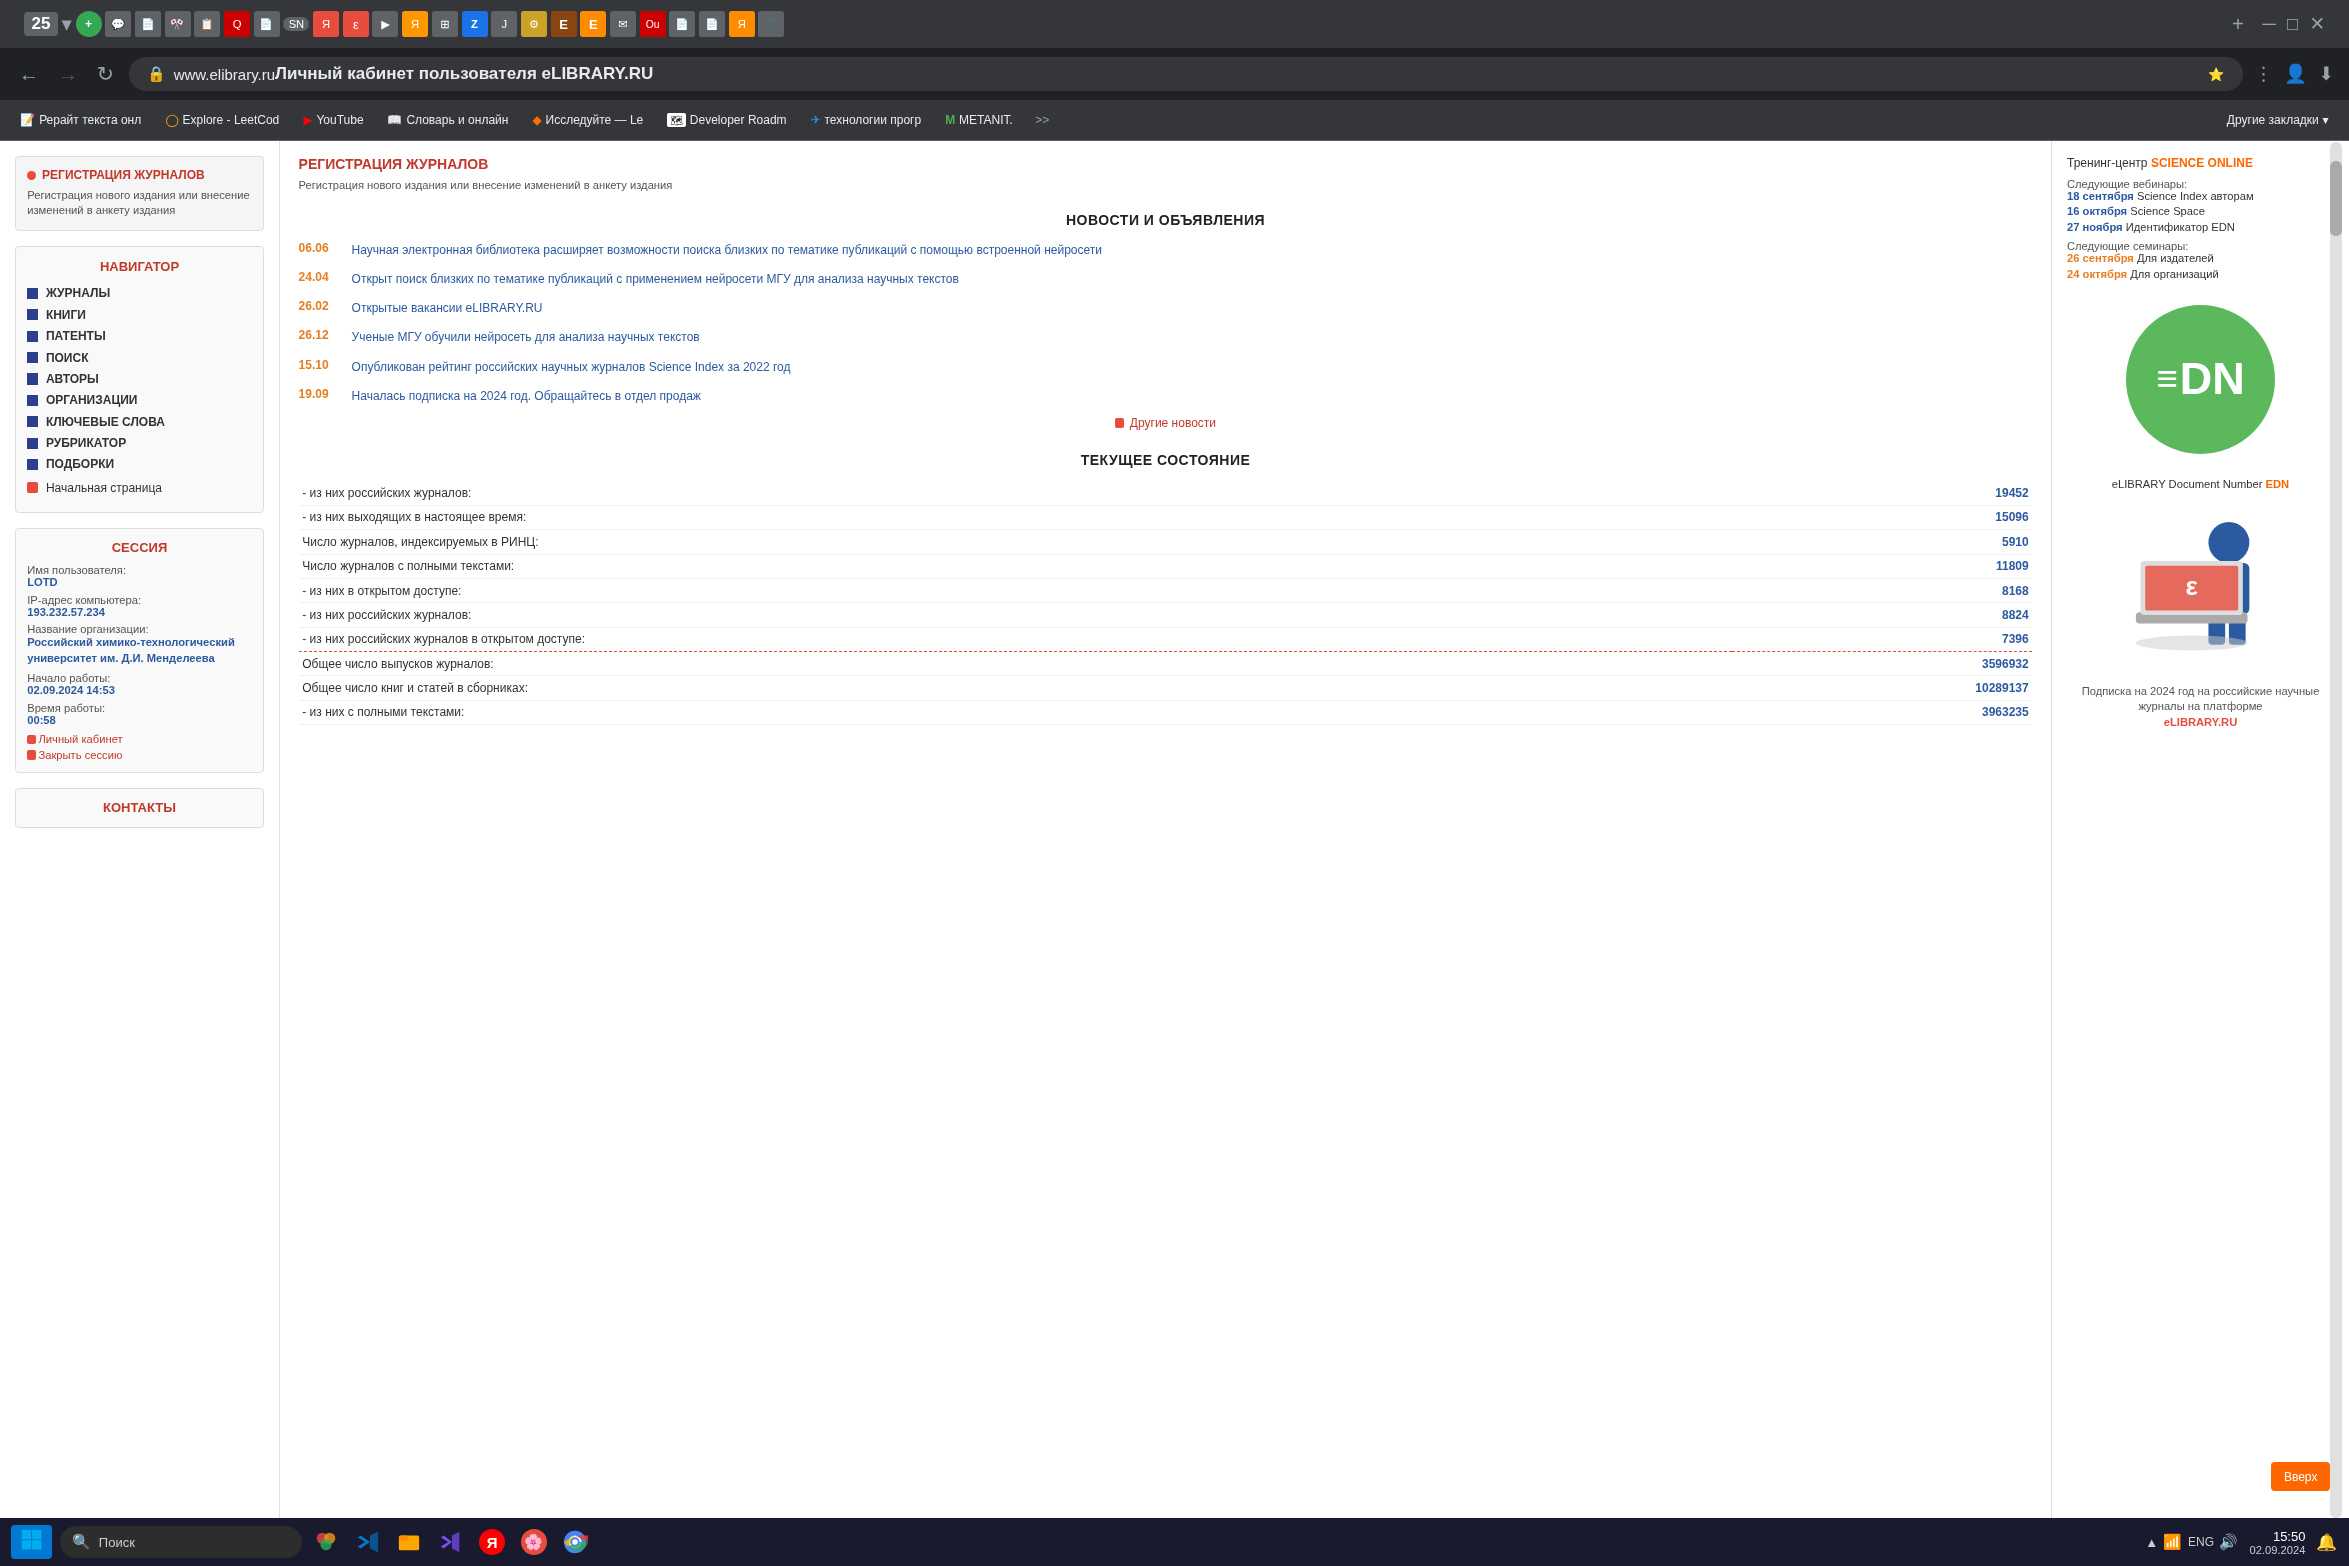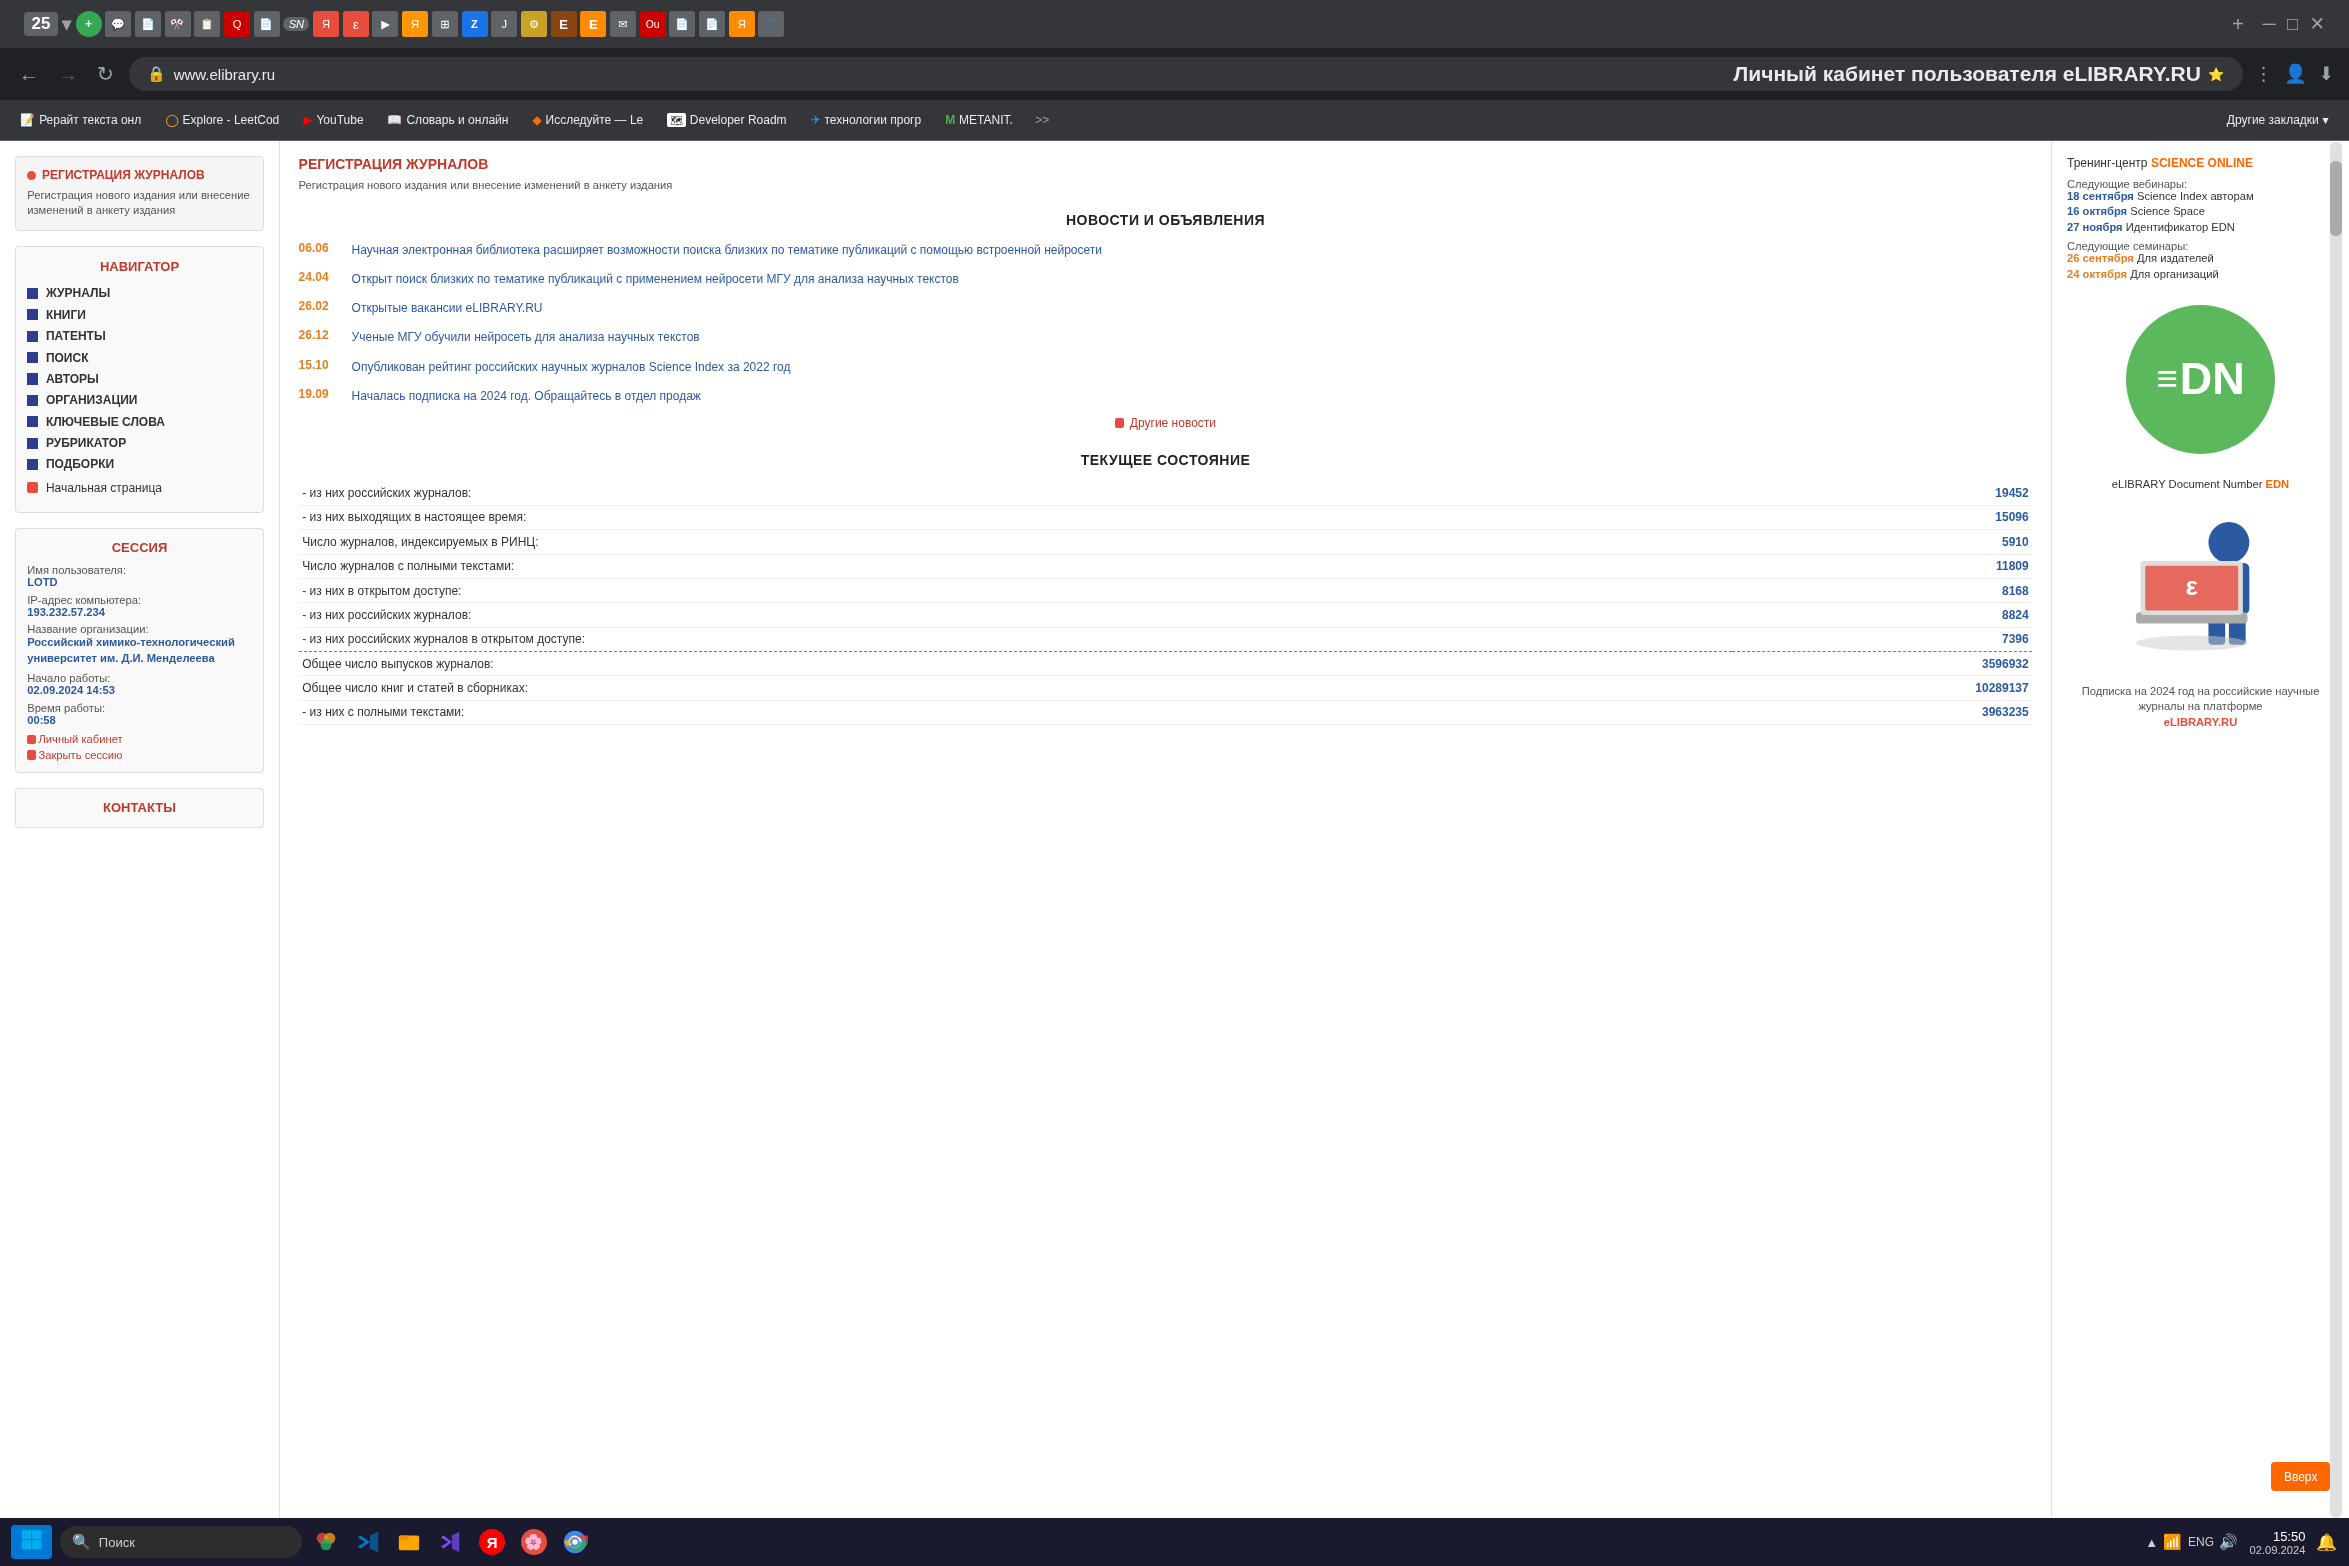--- a/index.html
+++ b/index.html
@@ -116,21 +116,21 @@
     <span style="color:#9aa0a6;font-size:20.5px;">▾</span>
 
     <div style="display:flex;gap:3.7px;align-items:center;flex:1;overflow:hidden;">
       <div style="background:#34a853;border-radius:50%;width:26px;height:26px;display:flex;align-items:center;justify-content:center;color:#fff;font-size:12px;font-weight:bold;">+</div>
       <div style="background:#5f6368;border-radius:2.8px;width:26px;height:26px;display:flex;align-items:center;justify-content:center;color:#fff;font-size:11.2px;">💬</div>
       <div style="background:#5f6368;border-radius:2.8px;width:26px;height:26px;display:flex;align-items:center;justify-content:center;color:#fff;font-size:11.2px;">📄</div>
       <div style="background:#5f6368;border-radius:2.8px;width:26px;height:26px;display:flex;align-items:center;justify-content:center;color:#fff;font-size:11.2px;">🎌</div>
       <div style="background:#5f6368;border-radius:2.8px;width:26px;height:26px;display:flex;align-items:center;justify-content:center;color:#fff;font-size:11.2px;">📋</div>
       <div style="background:#c00;border-radius:2.8px;width:26px;height:26px;display:flex;align-items:center;justify-content:center;color:#fff;font-size:11.2px;">Q</div>
       <div style="background:#5f6368;border-radius:2.8px;width:26px;height:26px;display:flex;align-items:center;justify-content:center;color:#fff;font-size:11.2px;">📄</div>
-      <div style="background:#5f6368;border-radius:12px;width:26px;height:14px;display:flex;align-items:center;justify-content:center;color:#fff;font-size:11.2px;font-style:italic;">SN</div>
+      <div style="background:#5f6368;border-radius:12px;width:26px;height:14px;display:flex;align-items:center;justify-content:center;color:#fff;font-size:11.2px;">SN</div>
       <div style="background:#e74c3c;border-radius:2.8px;width:26px;height:26px;display:flex;align-items:center;justify-content:center;color:#fff;font-size:11.2px;">Я</div>
       <div style="background:#e74c3c;border-radius:2.8px;width:26px;height:26px;display:flex;align-items:center;justify-content:center;color:#fff;font-size:13px;">ε</div>
       <div style="background:#5f6368;border-radius:2.8px;width:26px;height:26px;display:flex;align-items:center;justify-content:center;color:#fff;font-size:11.2px;">▶</div>
       <div style="background:#ff9800;border-radius:2.8px;width:26px;height:26px;display:flex;align-items:center;justify-content:center;color:#fff;font-size:11.2px;">Я</div>
       <div style="background:#5f6368;border-radius:2.8px;width:26px;height:26px;display:flex;align-items:center;justify-content:center;color:#fff;font-size:11.2px;">⊞</div>
       <div style="background:#1a73e8;border-radius:2.8px;width:26px;height:26px;display:flex;align-items:center;justify-content:center;color:#fff;font-size:11.2px;font-weight:bold;">Z</div>
       <div style="background:#5f6368;border-radius:2.8px;width:26px;height:26px;display:flex;align-items:center;justify-content:center;color:#fff;font-size:11.2px;">J</div>
       <div style="background:#c9a227;border-radius:2.8px;width:26px;height:26px;display:flex;align-items:center;justify-content:center;color:#fff;font-size:11.2px;">⚙</div>
       <div style="background:#8B4513;border-radius:2.8px;width:26px;height:26px;display:flex;align-items:center;justify-content:center;color:#fff;font-size:13px;font-weight:bold;">E</div>
       <div style="background:#ff8c00;border-radius:2.8px;width:26px;height:26px;display:flex;align-items:center;justify-content:center;color:#fff;font-size:13px;font-weight:bold;">E</div>
@@ -149,21 +149,21 @@
     </div>
   </div>
 
   <div class="address-bar">
     <span class="nav-btn">←</span>
     <span class="nav-btn" style="opacity:0.4;">→</span>
     <span class="nav-btn">↻</span>
     <div class="address-input">
       <span style="color:#9aa0a6;font-size:15px;margin-right:7.5px;">🔒</span>
       <span>www.elibrary.ru</span>
-      <span style="flex:1;text-align:right;color:#e8eaed;font-weight:bold;font-size:21px;">Личный кабинет пользователя eLIBRARY.RU</span>
+      <span style="flex:1;text-align:left;color:#e8eaed;font-weight:bold;font-size:17px;">Личный кабинет пользователя eLIBRARY.RU</span>
       <span style="color:#9aa0a6;font-size:13px;margin-left:7.5px;">⭐</span>
     </div>
     <div class="address-actions">
       <span style="cursor:pointer;">⋮</span>
       <span style="cursor:pointer;">👤</span>
       <span style="cursor:pointer;">⬇</span>
     </div>
   </div>
 
   <div class="bookmarks-bar">

